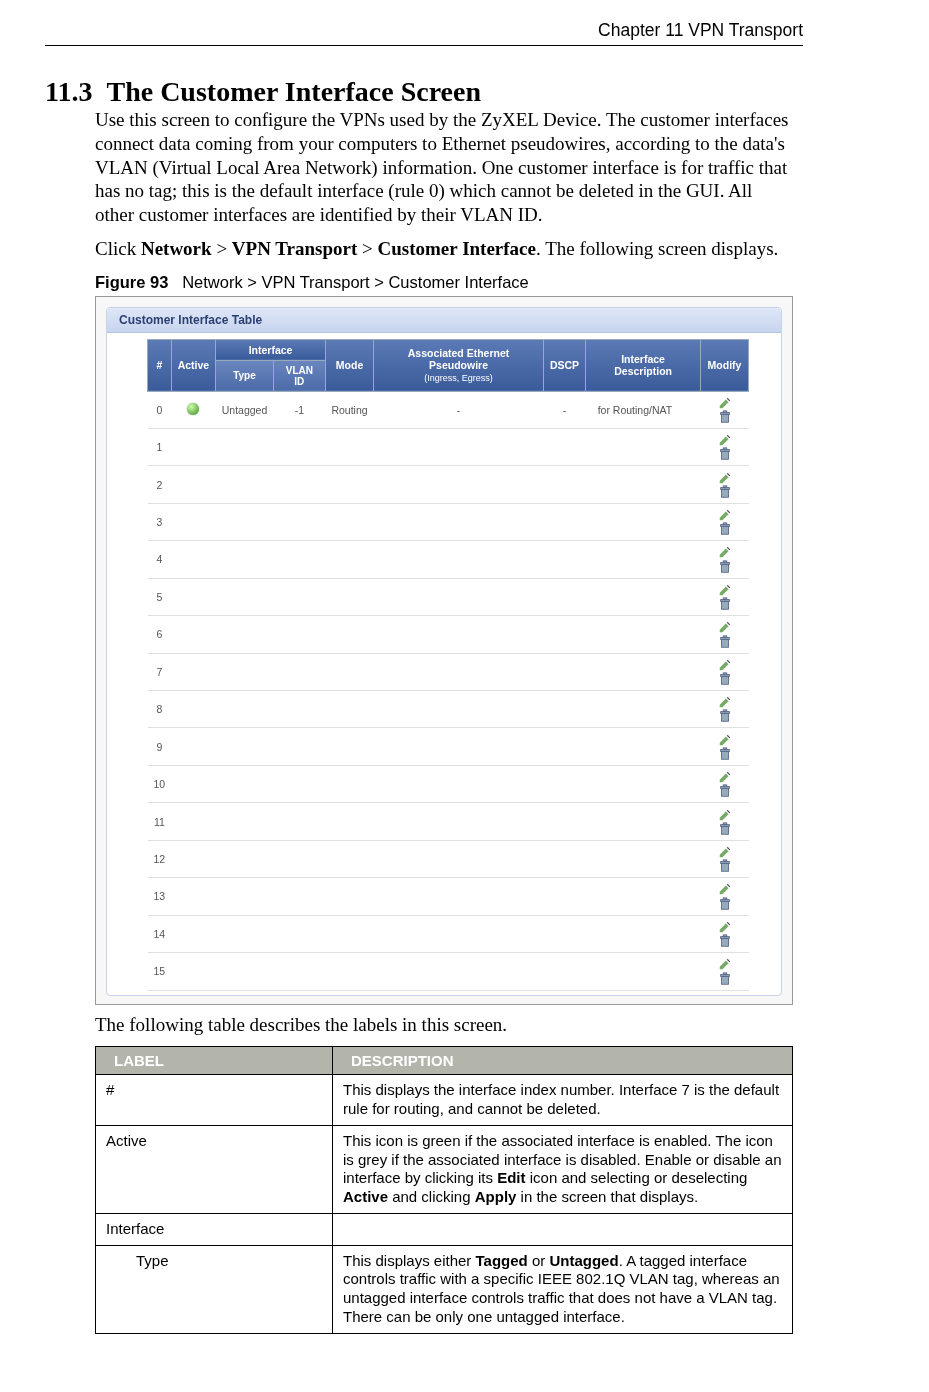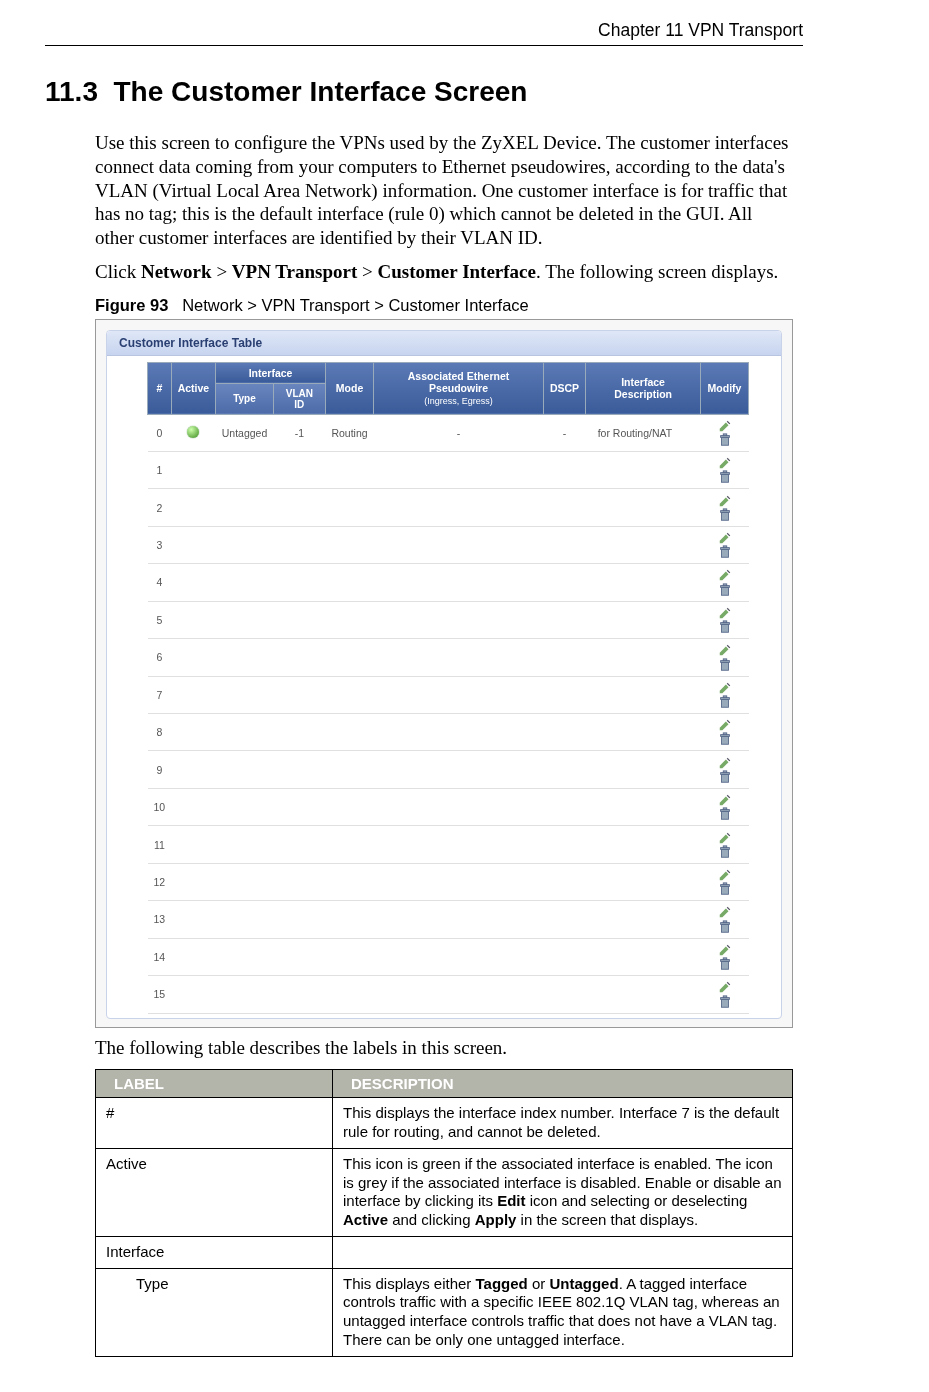--- a/index.html
+++ b/index.html
@@ -18,24 +18,24 @@
   }
   .top-header {
     text-align: right;
     font-family: Arial, Helvetica, sans-serif;
     font-size: 17.5px;
     padding-bottom: 4px;
     border-bottom: 1px solid #000;
     margin-bottom: 30px;
   }
   h2.section-heading {
-    font-family: Liberation Sans, sans-serif;
+    font-family: Liberation Serif, serif;
     font-size: 28px;
     font-weight: bold;
-    margin: 0 0 23px 0;
+    margin: 0 0 0 0;
   }
   .body-text {
     margin-left: 50px;
     margin-right: 10px;
   }
   .para {
     font-size: 19px;
     line-height: 1.25;
     margin: 0 0 10px 0;
   }

